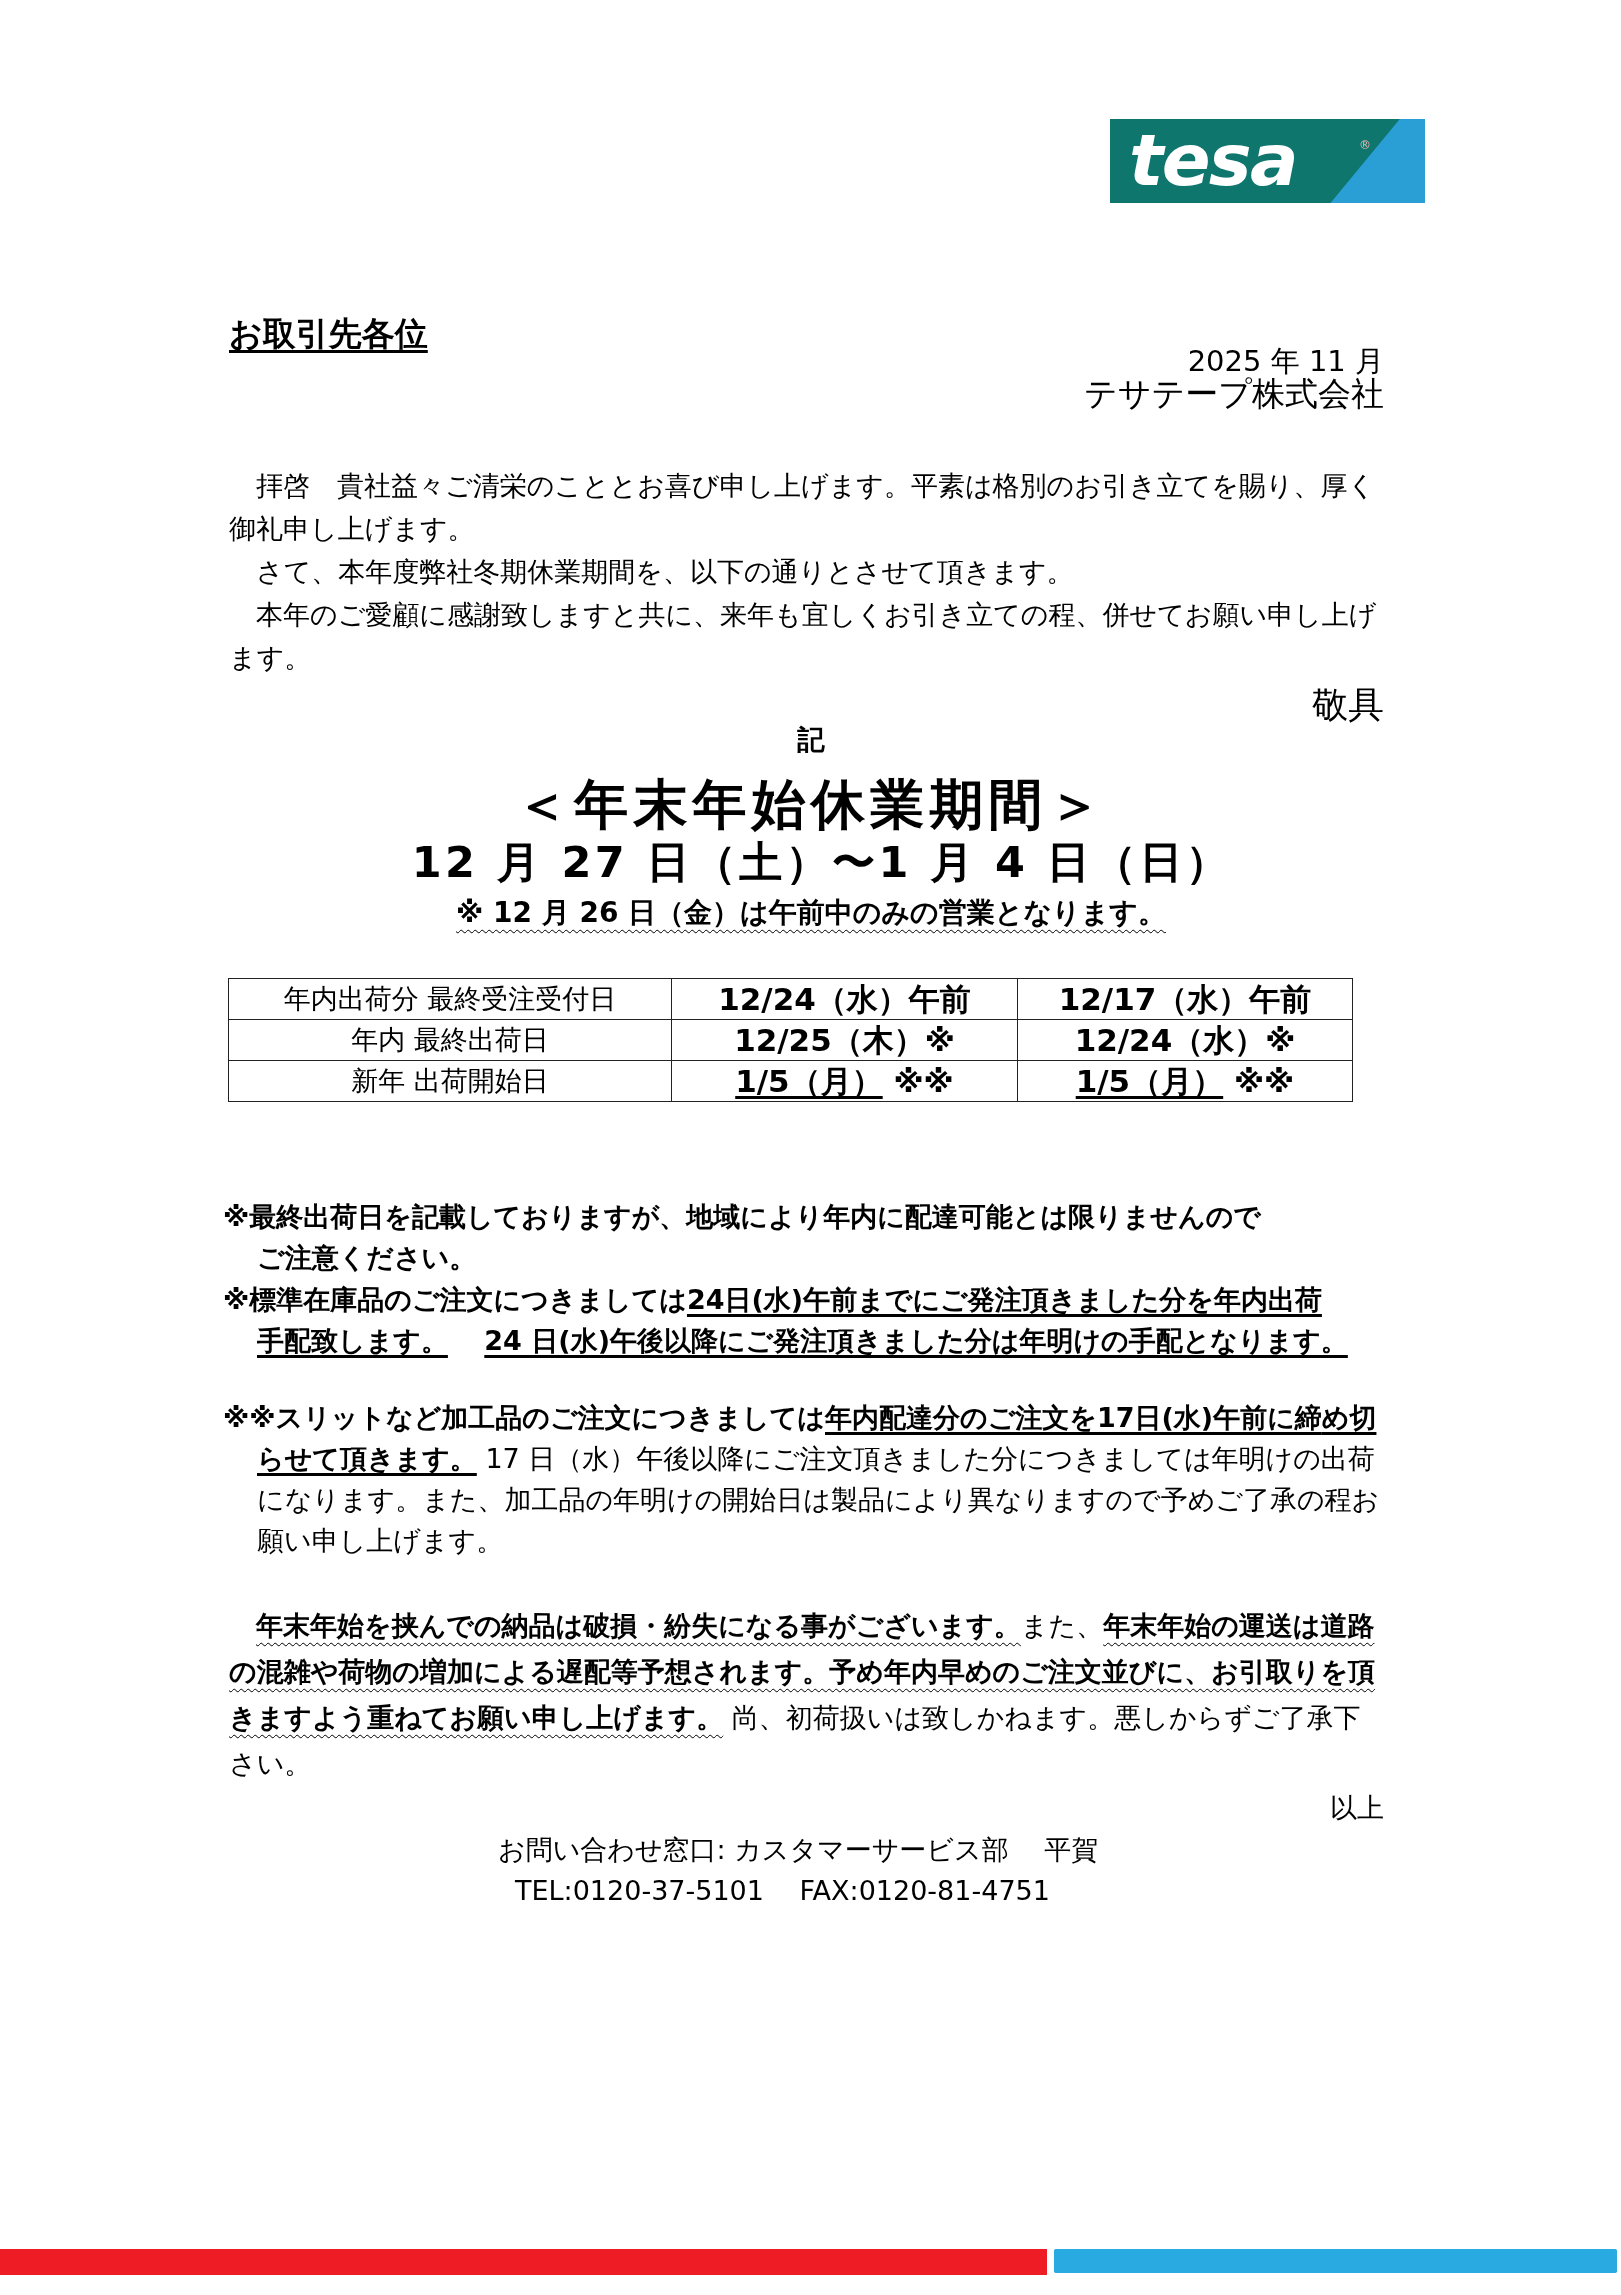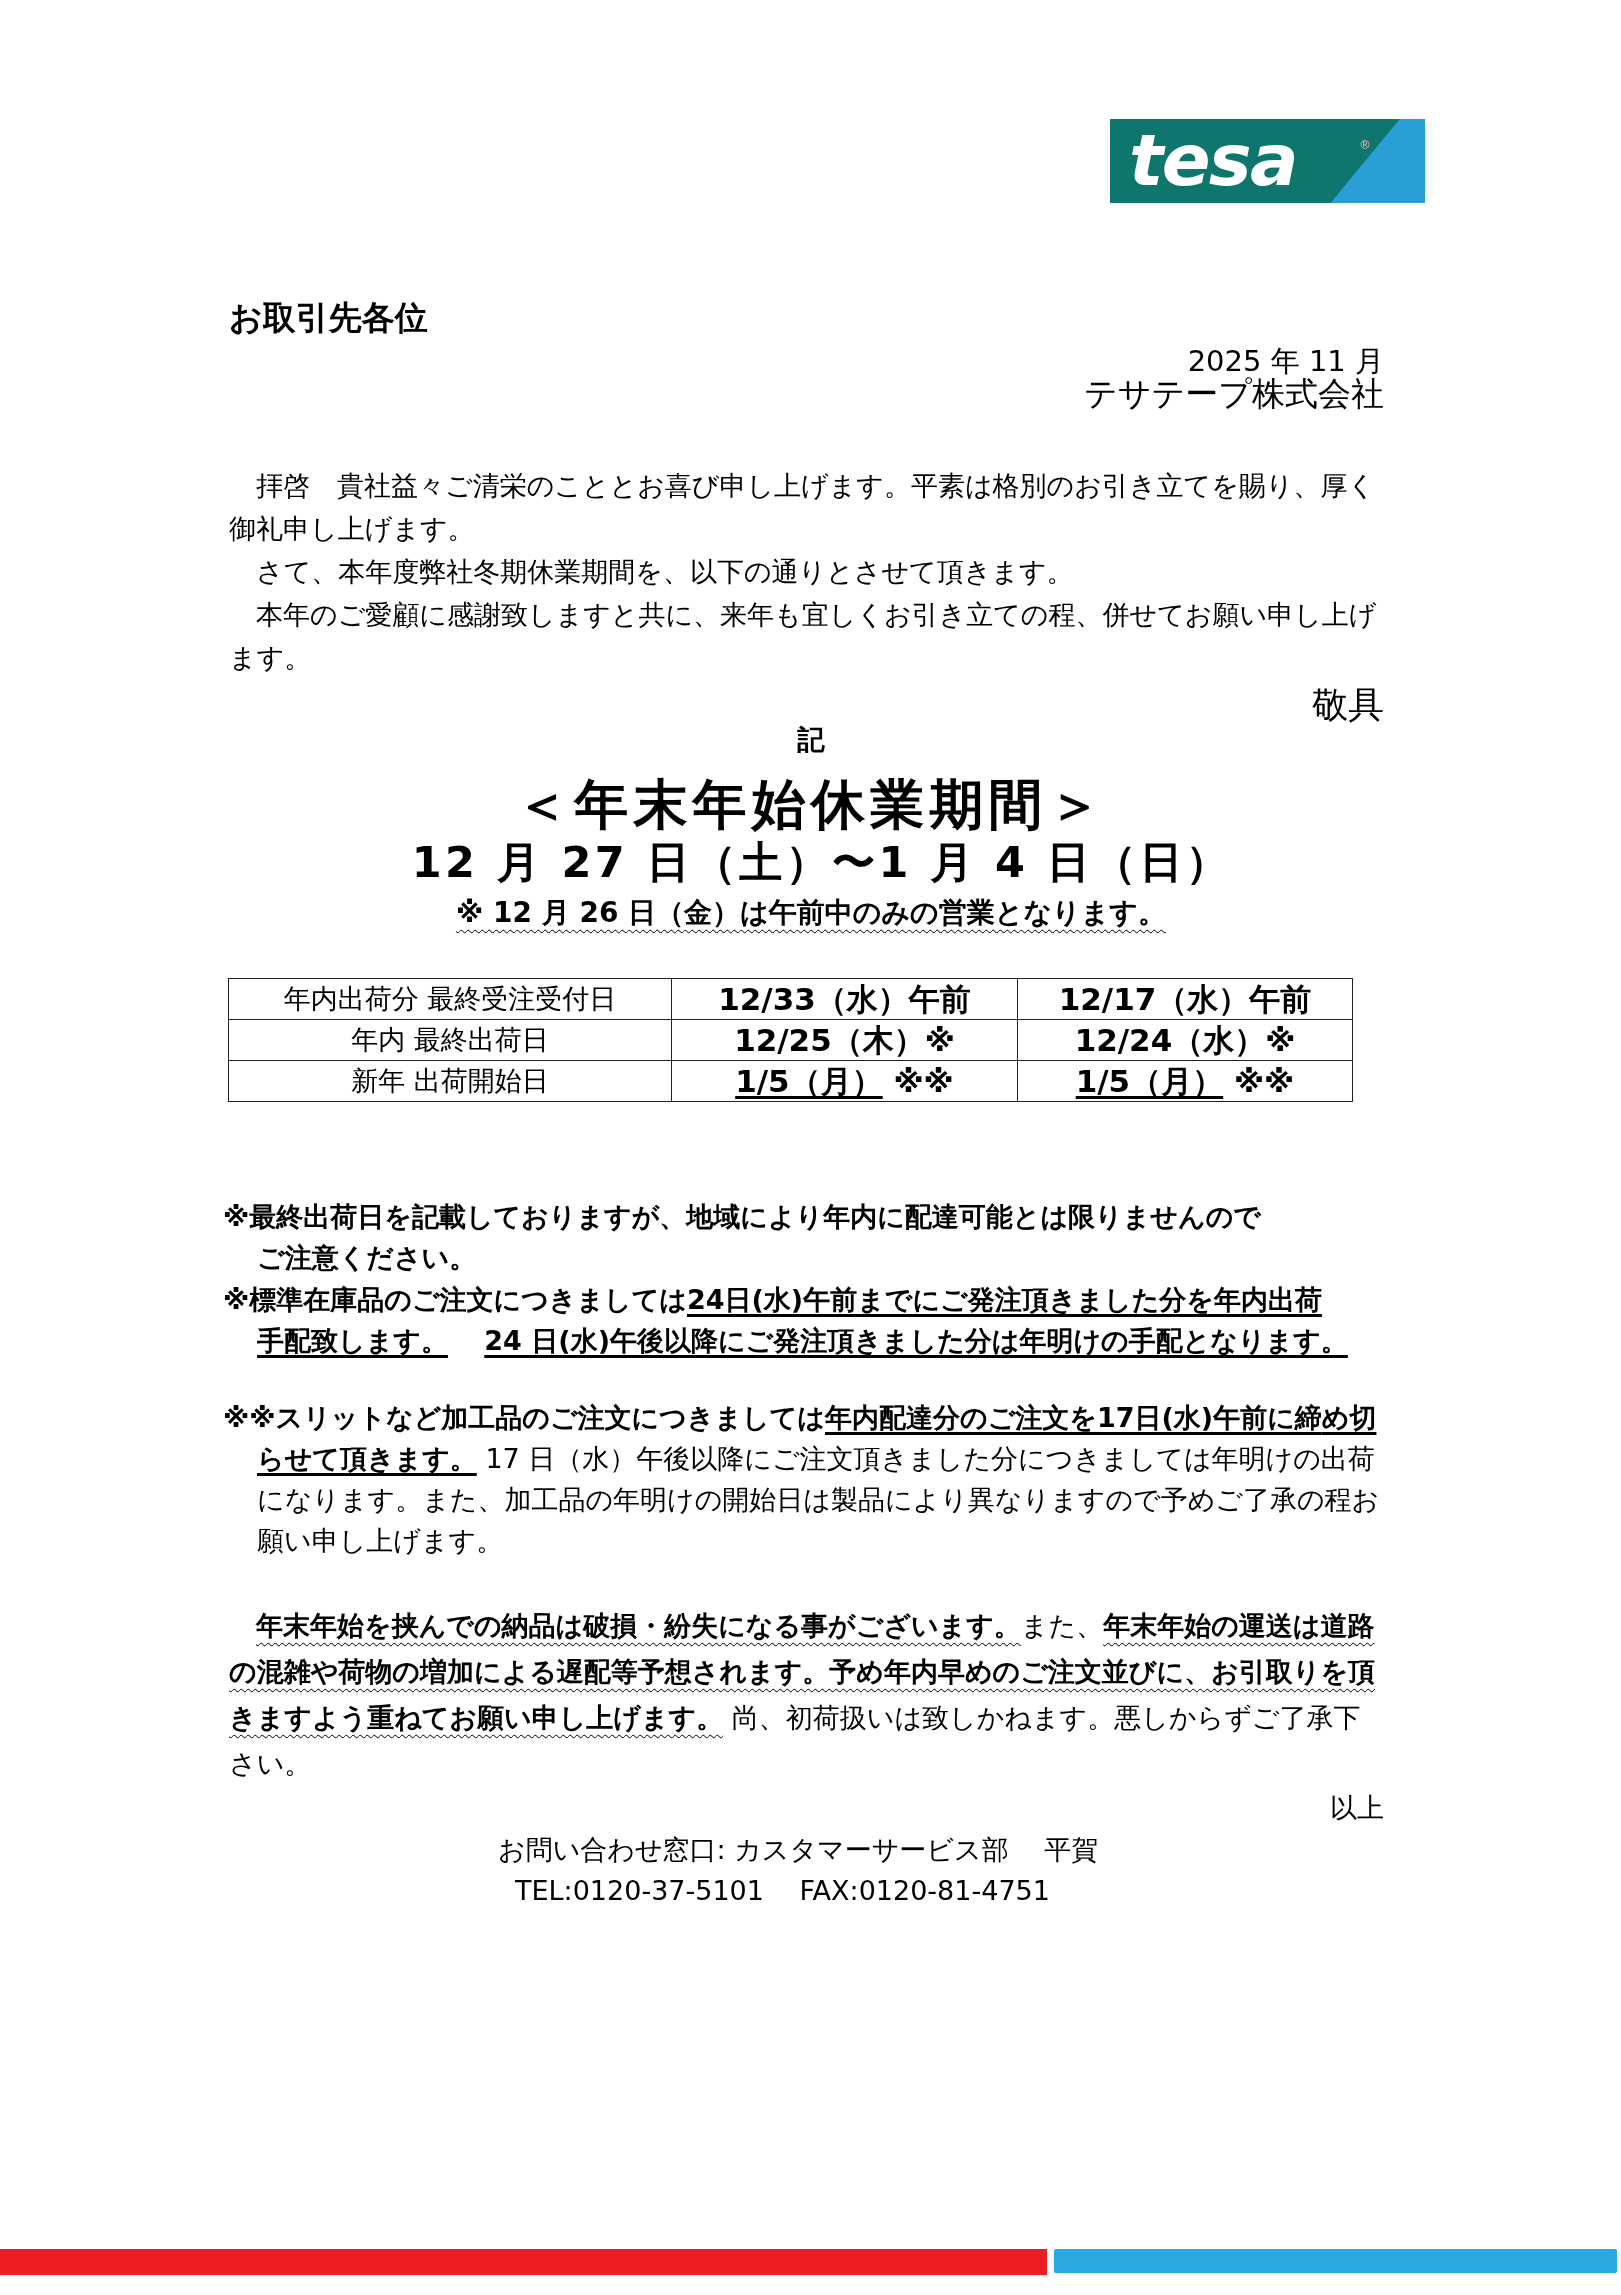--- a/index.html
+++ b/index.html
@@ -23,22 +23,22 @@
     .logo .word {
       position: absolute; left: 19px; top: 3.4px;
       font-family: "DejaVu Sans", sans-serif; font-weight: bold; font-style: italic;
       font-size: 72px; color: #fff; letter-spacing: -1.7px; line-height: 77px;
     }
     .logo .reg {
       position: absolute; left: 249px; top: 19px; font-size: 12px; color: #f3b9b6;
     }
 
     .addressee {
-      left: 229px; top: 296px; font-size: 33px; font-weight: bold;
-      text-underline-offset: 5.2px; text-decoration-thickness: 2.6px;
+      left: 229px; top: 312px; font-size: 33px; font-weight: bold;
+      text-decoration: underline; text-underline-offset: 5.2px; text-decoration-thickness: 2.6px;
     }
     .date { right: 238px; top: 342px; font-size: 29px; }
     .company { right: 238px; top: 372px; font-size: 33px; }
 
     .para { left: 229px; width: 1154px; font-size: 27px; line-height: 43px; }
     .p1 { top: 464px; }
     .p2 { top: 550px; }
     .p3 { top: 593px; }
     .keigu { right: 238px; top: 681px; font-size: 36px; font-family: Liberation Mono, monospace; }
 
@@ -106,21 +106,21 @@
 
 <table class="sched">
   <colgroup>
       <col style="width:443px">
       <col style="width:346px">
       <col style="width:335px">
     </colgroup>
   <tbody>
   <tr>
     <td class="label">年内出荷分 最終受注受付日</td>
-    <td class="val">12/33（水）午前</td>
+    <td class="val">12/24（水）午前</td>
     <td class="val">12/17（水）午前</td>
   </tr>
   <tr>
     <td class="label">年内 最終出荷日</td>
     <td class="val">12/25（木）※</td>
     <td class="val">12/24（水）※</td>
   </tr>
   <tr>
     <td class="label">新年 出荷開始日</td>
     <td class="val"><span class="ul">1/5（月）</span><span> ※※</span></td>

